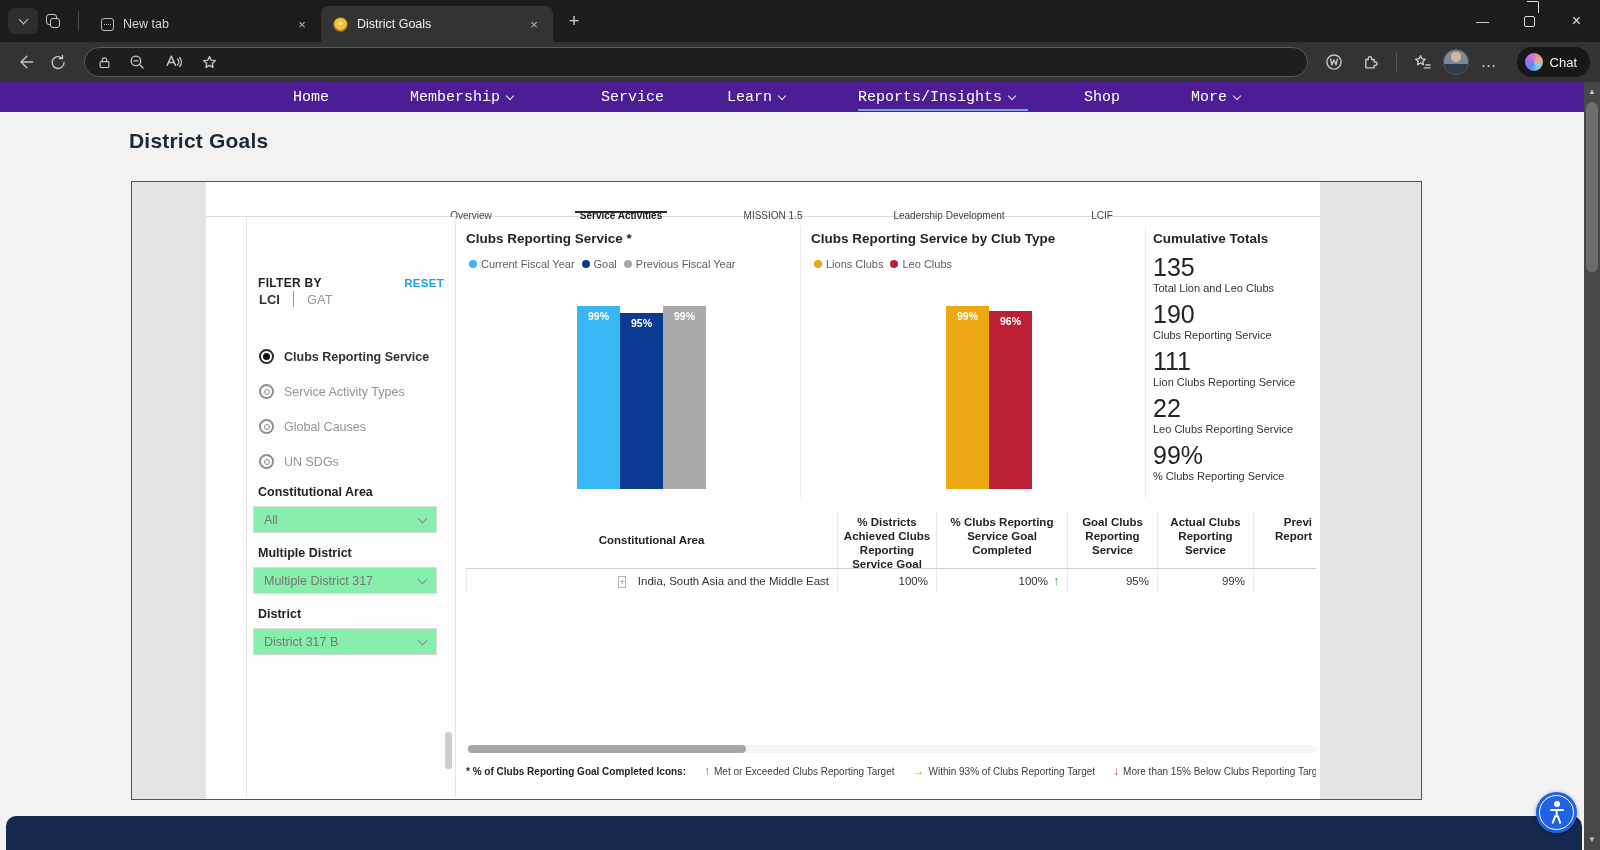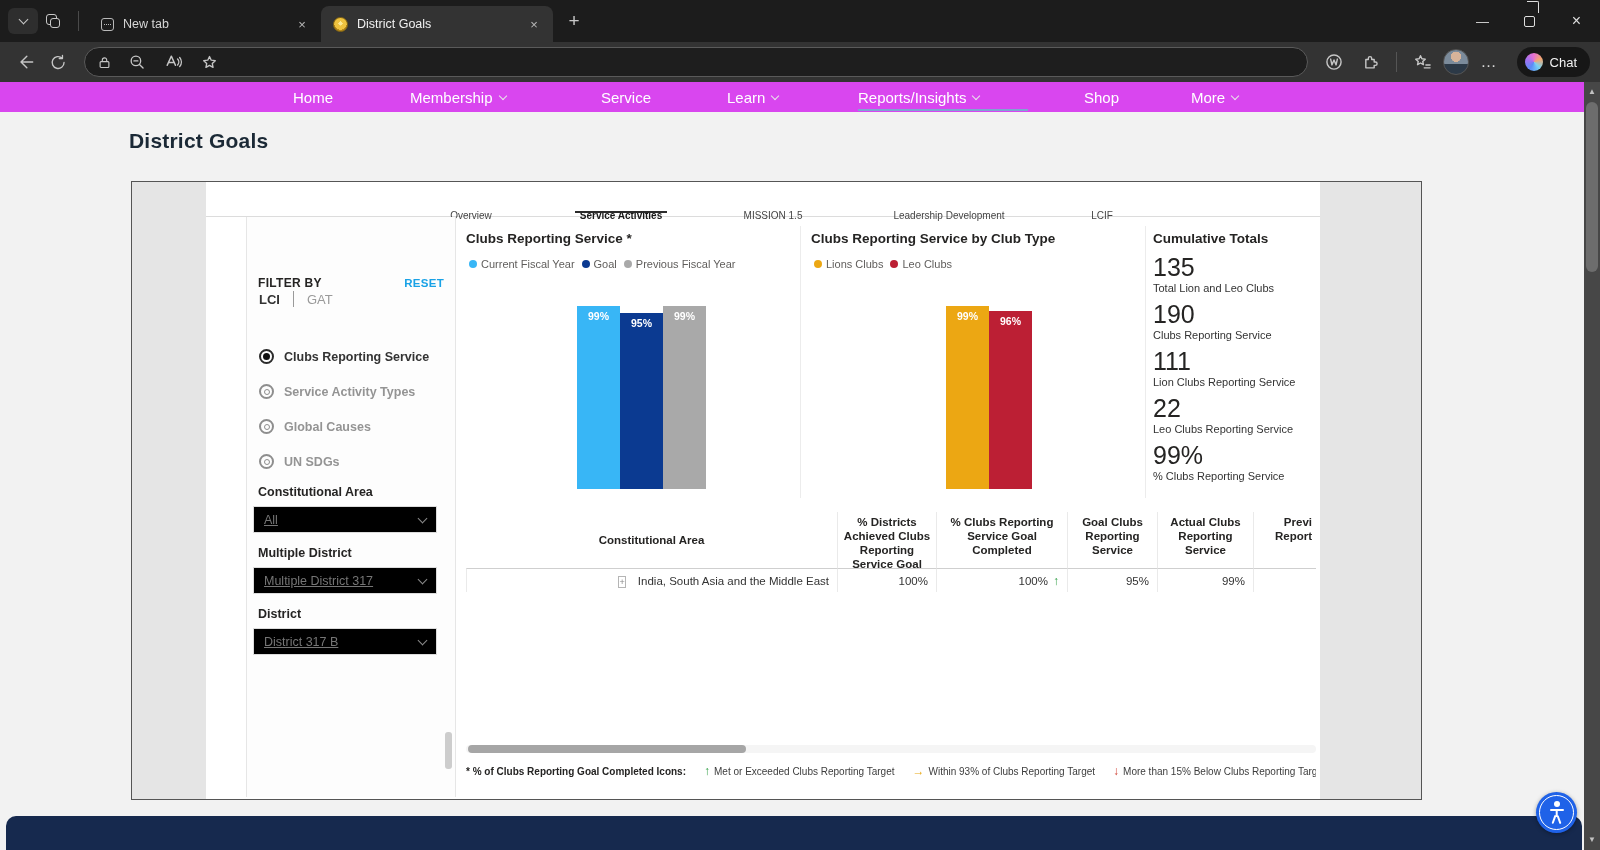--- a/index.html
+++ b/index.html
@@ -36,21 +36,21 @@
   .url-text { color:#e4e4e4; font-size:13px; flex:1; white-space:nowrap; overflow:hidden; }
   .url-icons { display:flex; gap:4px; }
   .tb-right { display:flex; align-items:center; gap:4px; flex:none; }
   .tb-div { width:1px; height:20px; background:#555; margin:0 6px; }
   .avatar { width:26px; height:26px; border-radius:50%; background:radial-gradient(circle at 50% 28%, #d8b49a 0 24%, rgba(0,0,0,0) 25%), linear-gradient(180deg,#7b8b9b 0 58%, #2c3947 59%); border:1px solid #555; }
   .chat-pill { height:30px; border-radius:15px; background:#171717; display:flex; align-items:center; gap:7px; padding:0 13px 0 8px; color:#f2f2f2; font-size:13px; margin-left:8px; }
   .copilot { width:18px; height:18px; border-radius:50%; background:conic-gradient(from 210deg,#5a8bf7,#9b72f2,#e66fd2,#f2a76f,#79d2f2,#5a8bf7); }
 
   
   .page { position:absolute; top:82px; left:0; right:16px; bottom:0; background:#f2f2f2; overflow:hidden; }
-  .site-nav { position:absolute; top:0; left:0; right:0; height:30px; background:#d946ef; }
+  .site-nav { position:absolute; top:0; left:0; right:0; height:30px; background:#4c1d95;font-family:Liberation Mono, monospace; }
   .nav-item { position:absolute; top:0; height:30px; display:flex; align-items:center; gap:7px; color:#fff; font-size:15px; }
   .nav-item .chev { width:6px; height:6px; border-width:1.4px; color:#e8e8e8; }
   .nav-underline { position:absolute; top:27px; left:858px; width:170px; height:2px; background:#7fa3d1; }
 
   .page-title { position:absolute; left:129px; top:47px; font-size:21px; font-weight:700; color:#1b2936; letter-spacing:.2px; }
 
   
   .dashboard { position:absolute; left:131px; top:99px; width:1291px; height:619px; background:#fff; border:1px solid #555; }
   .strip-l { position:absolute; left:0; top:0; bottom:0; width:74px; background:#e5e5e5; }
   .strip-r { position:absolute; right:0; top:0; bottom:0; width:101px; background:#e5e5e5; }
@@ -69,24 +69,24 @@
   .lg-div { width:1px; height:16px; background:#9a9a9a; margin:0 13px; }
   .gat { font-size:13px; color:#9a9a9a; }
   .radios { position:absolute; top:122px; left:12px; right:8px; }
   .radio-row { display:flex; align-items:center; height:35px; }
   .rdo { width:15px; height:15px; border-radius:50%; position:relative; margin-right:10px; flex:none; }
   .rdo.sel { border:2px solid #2b2b2b; }
   .rdo.sel::after { content:""; position:absolute; inset:2px; background:#111; border-radius:50%; }
   .rdo.un { border:2px solid #8e8e8e; }
   .rdo.un::after { content:""; position:absolute; inset:2.5px; border:1.6px solid #8e8e8e; border-radius:50%; }
   .rlabel-sel { font-size:12.5px; font-weight:700; color:#333; }
-  .rlabel { font-size:12.5px; color:#949494;font-weight:bold; }
+  .rlabel { font-size:12.5px; color:#949494; }
   .dd-block { position:absolute; left:6px; right:18px; }
   .dd-label { font-size:12.5px; font-weight:700; color:#252423; margin-bottom:7px; padding-left:5px; }
-  .dd-box { height:27px; border:1px solid #dcdcdc; background:#000000; display:flex; align-items:center; padding:4px 10px; font-size:12.5px; color:#767676;text-decoration:underline; }
+  .dd-box { height:27px; border:1px solid #dcdcdc; background:#86efac; display:flex; align-items:center; padding:4px 10px; font-size:12.5px; color:#767676; }
   .dd-box .chev { margin-left:auto; width:7px; height:7px; border-width:1.3px; color:#8a8a8a; }
   .f-note { position:absolute; left:7px; right:20px; top:515px; font-size:10.5px; line-height:15.5px; color:#404040; }
   .f-note a { color:#1b9de0; text-decoration:none; }
   .f-scroll { position:absolute; right:3px; top:515px; width:7px; height:37px; background:#cdcdcd; border-radius:3px; }
 
   
   .panel-title { position:absolute; font-size:13.5px; font-weight:700; color:#252423; white-space:nowrap; }
   .legend { position:absolute; display:flex; align-items:center; gap:7px; font-size:11px; color:#605e5c; white-space:nowrap; }
   .legend .dot { width:8px; height:8px; border-radius:50%; flex:none; }
   .legend .li { display:flex; align-items:center; gap:4px; }

